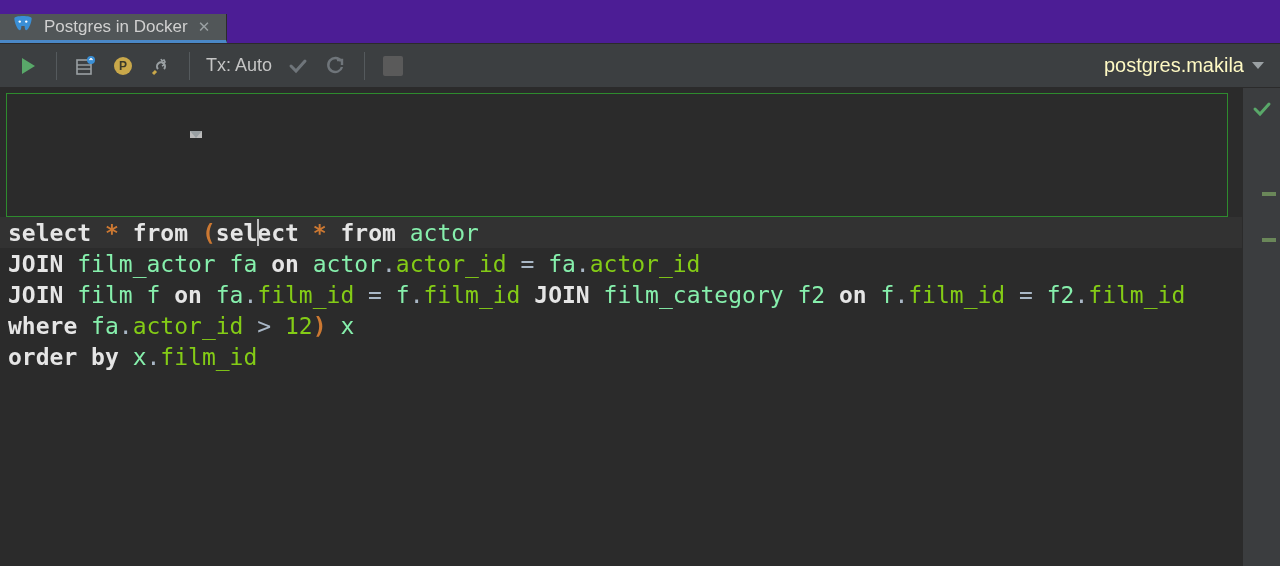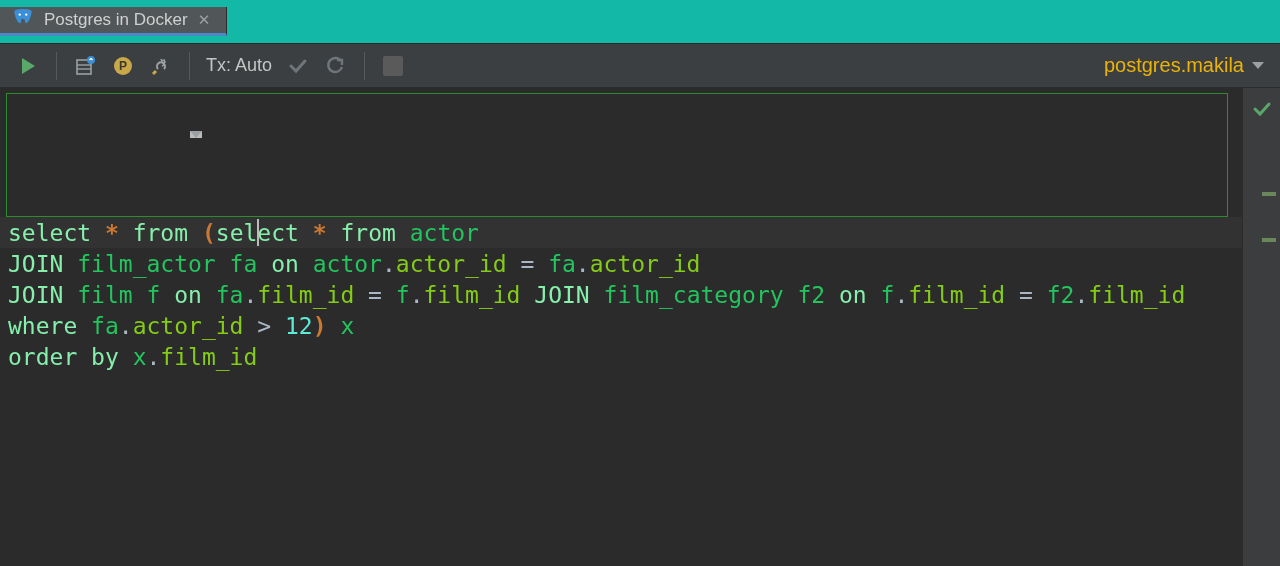--- a/index.html
+++ b/index.html
@@ -10,22 +10,22 @@
     font-family: "Helvetica Neue", Arial, sans-serif;
     color: #bbbbbb;
     overflow: hidden;
     position: relative;
   }
 
   
   .tab-row {
     height: 44px;
     display: flex;
-    align-items: center;
-    background: #14b8a6;
+    align-items: flex-end;
+    background: #4c1d95;
     border-bottom: 1px solid #2b2b2b;
   }
   .tab {
     display: flex;
     align-items: center;
     gap: 8px;
     padding: 0 14px 0 10px;
     background: #515658;
     border-right: 1px solid #2b2b2b;
     border-bottom: 3px solid #4a88c7;
@@ -68,21 +68,21 @@
     color:#c5c5c5; font-size:18px;
     padding: 0 6px;
   }
   .tx-group .caret { margin-left:2px; }
   .stop-square {
     width:20px; height:20px; background:#5a5a5a; border-radius:2px;
   }
   .toolbar-right {
     margin-left:auto;
     display:flex; align-items:center; gap:8px;
-    color:#eab308; font-size:20px;
+    color:#fef9c3; font-size:20px;
     padding-right:6px;
   }
 
   
   .editor-wrap {
     display:flex;
     height: calc(100% - 88px);
   }
   .editor {
     flex:1;
@@ -119,25 +119,25 @@
   .caret {
     position:absolute;
     width:2px; height:27px;
     background:#bbbbbb;
     top: calc(7px + 31px*4);
     left: calc(8px + 18ch);
     z-index:3;
   }
 
   
-  .kw   { color:#86efac; font-weight:normal; }
+  .kw   { color:#e5e5e5; font-weight:bold; }
   .star { color:#cc7832; font-weight:bold; }
-  .id   { color:#22c55e; }
+  .id   { color:#86efac; }
   .col  { color:#84cc16; }
-  .num  { color:#5eead4; }
+  .num  { color:#84cc16; }
   .op   { color:#a9b7c6; }
   .par  { color:#cc7832; font-weight:bold; }
 
   
   .right-gutter {
     width: 38px;
     background:#3b3d3f;
     position:relative;
     border-left:1px solid #2b2b2b;
   }

